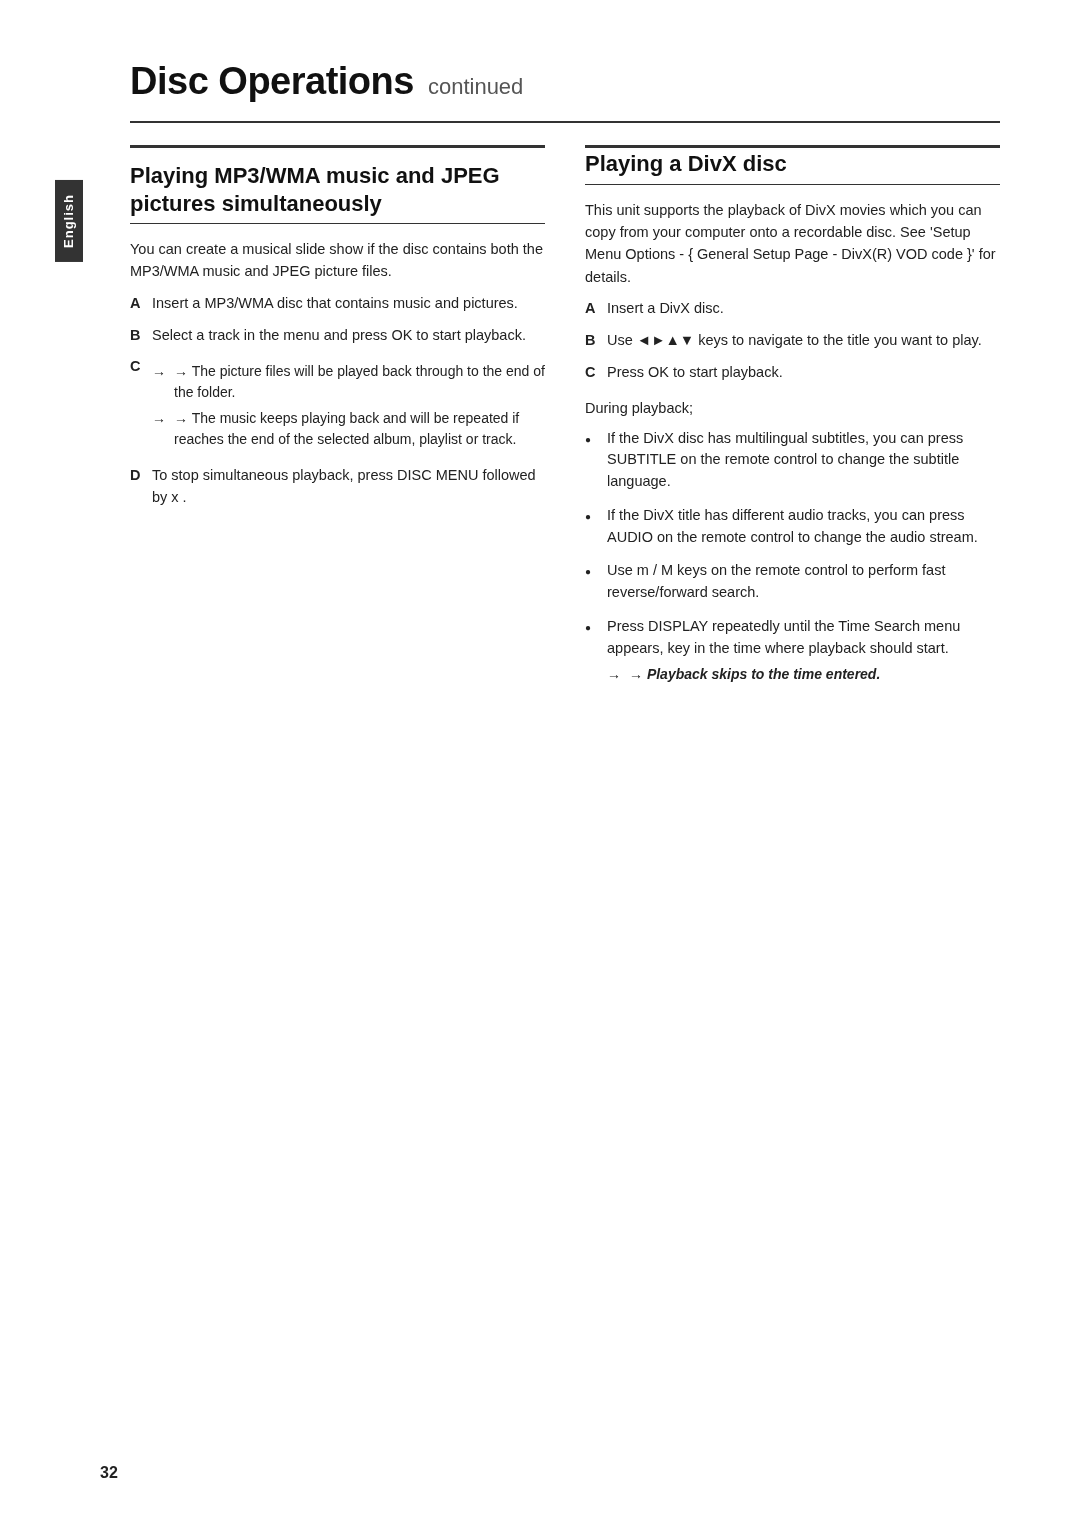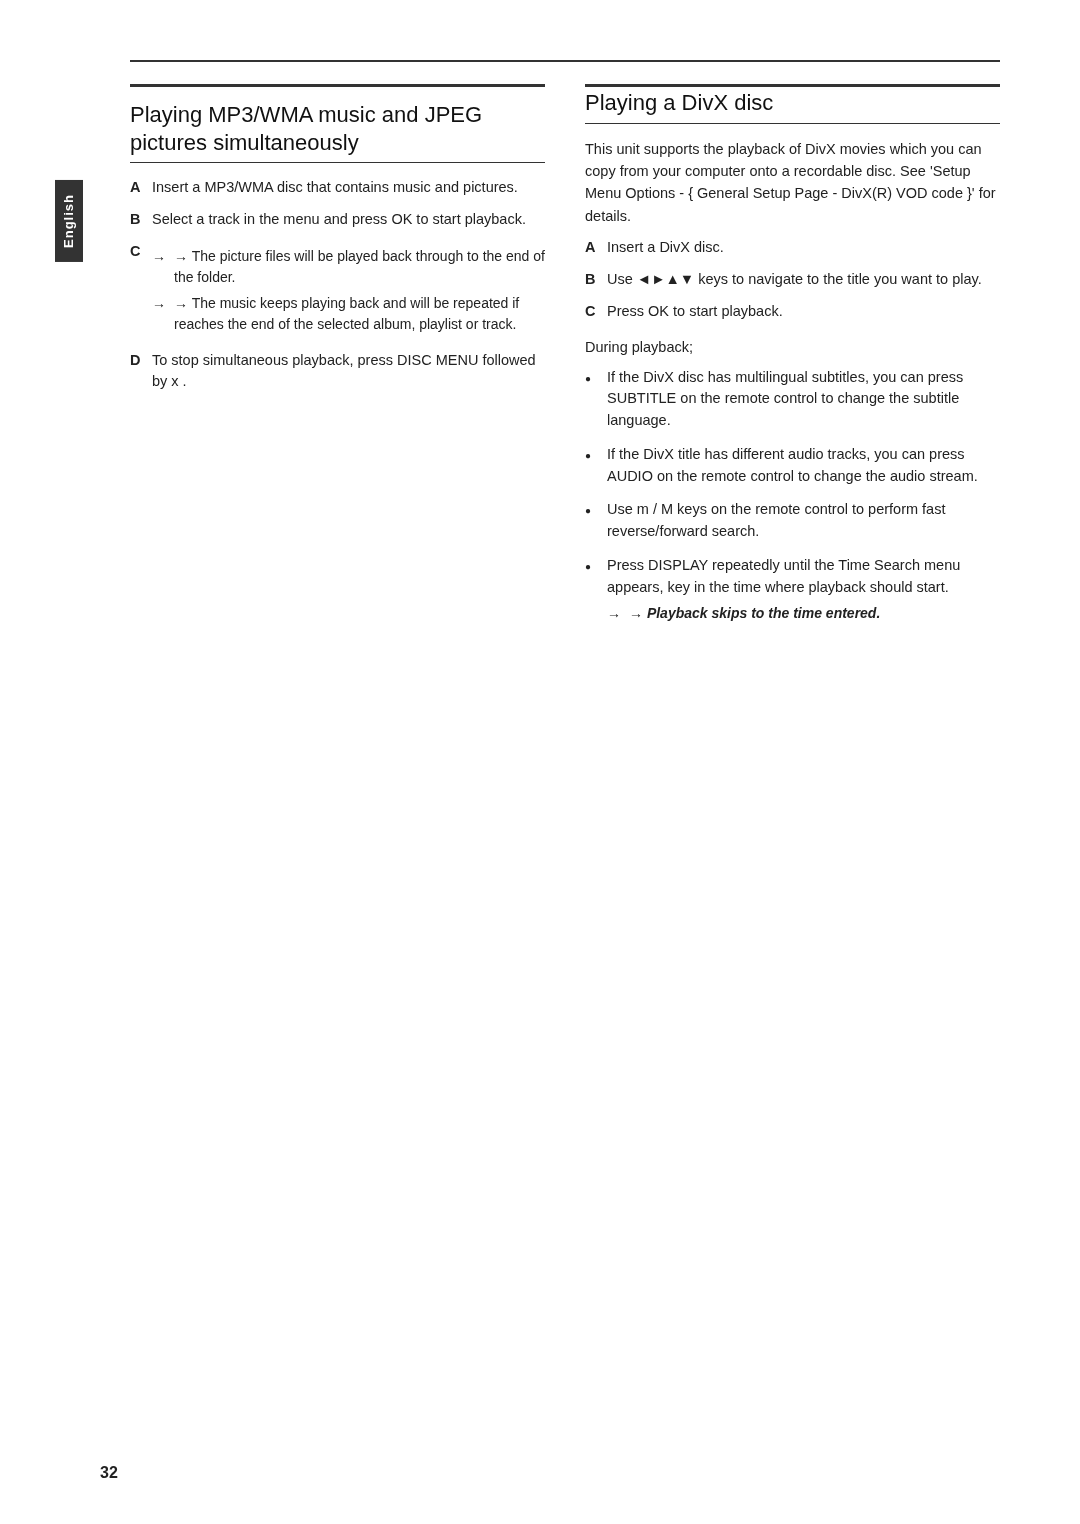--- a/index.html
+++ b/index.html
@@ -96,21 +96,21 @@
     }
 
     .right-column {
       flex: 1;
       min-width: 0;
     }
 
     
     .section-title {
       font-size: 22px;
-      font-weight: normal;
+      font-weight: bold;
       color: #111;
       margin-bottom: 6px;
       line-height: 1.25;
     }
 
     .section-rule {
       border: none;
       border-top: 3px solid #333;
       margin-bottom: 14px;
     }
@@ -262,29 +262,34 @@
 
 <div class="corner-mark corner-tl"></div>
 <div class="corner-mark corner-tr"></div>
 <div class="corner-mark corner-bl"></div>
 <div class="corner-mark corner-br"></div>
 
 <div class="page">
 
   <div class="side-label">English</div>
 
+  <div class="page-header">
+    <span class="header-title">Disc Operations</span>
+    <span class="header-continued">continued</span>
+  </div>
   <hr class="header-rule">
 
   <div class="content-area">
 
     <div class="left-column">
       <hr class="section-rule">
       <div class="section-title">Playing MP3/WMA music and JPEG pictures simultaneously</div>
       <hr class="section-rule-thin">
 
+      <p class="intro-text">You can create a musical slide show if the disc contains both the MP3/WMA music and JPEG picture files.</p>
 
       <ul class="lettered-list">
         <li>
           <span class="letter">A</span>
           <span class="item-content">Insert a MP3/WMA disc that contains music and pictures.</span>
         </li>
         <li>
           <span class="letter">B</span>
           <span class="item-content">Select a track in the menu and press OK to start playback.</span>
         </li>

